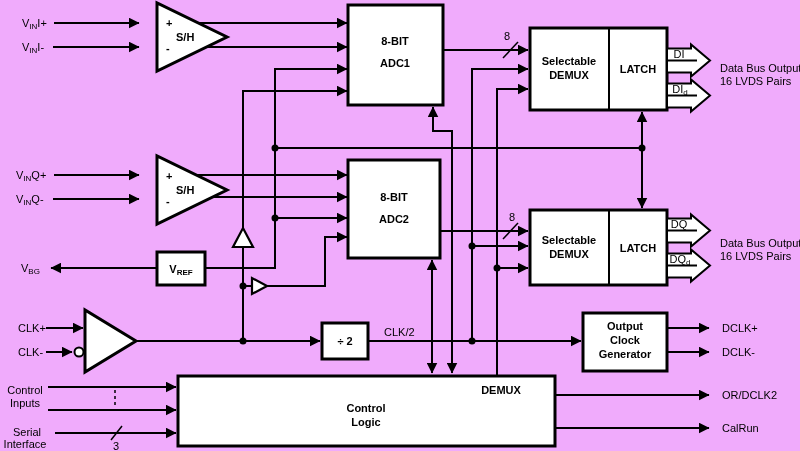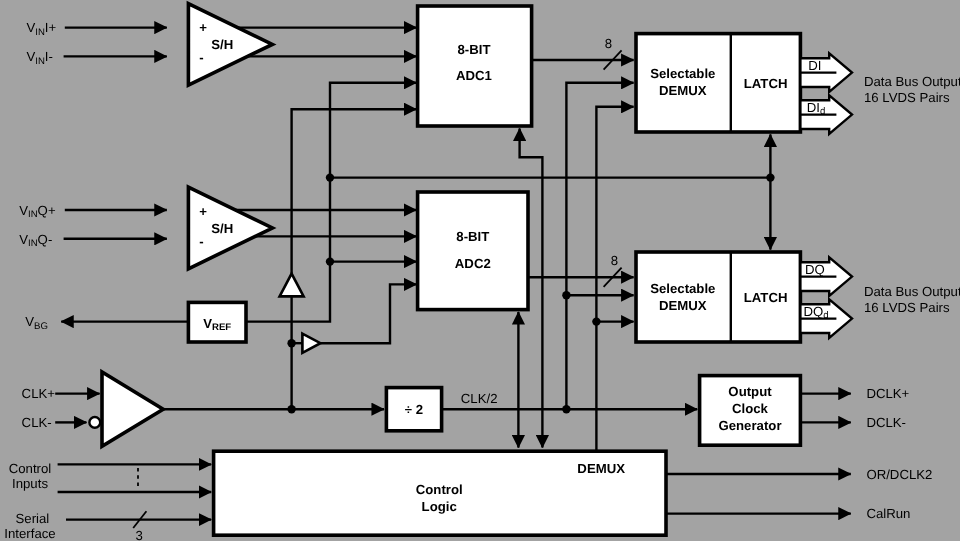--- a/index.html
+++ b/index.html
@@ -1,16 +1,16 @@
 <!DOCTYPE html>
 <html><head>
 <meta charset="utf-8">
 <style>
   html,body{margin:0;padding:0;background:#ffffff;}
-  .stage{width:800px;height:451px;background:#a3a3a3;position:relative;overflow:hidden;}
+  .stage{width:800px;height:451px;background:#f0abfc;position:relative;overflow:hidden;}
   svg{font-family:"Liberation Sans", sans-serif;}
   text{fill:#000;}
   .lbl{font-size:11px;}
   .blk{font-size:11px;font-weight:bold;}
   .sub{font-size:8px;}
   .wire{stroke:#000;stroke-width:2;fill:none;}
   .thin{stroke:#000;stroke-width:1.5;fill:none;}
   .box{fill:#ffffff;stroke:#000;stroke-width:3;}
   .tri{fill:#ffffff;stroke:#000;stroke-width:3;stroke-linejoin:miter;}
   .buf{fill:#ffffff;stroke:#000;stroke-width:2.2;stroke-linejoin:miter;}

